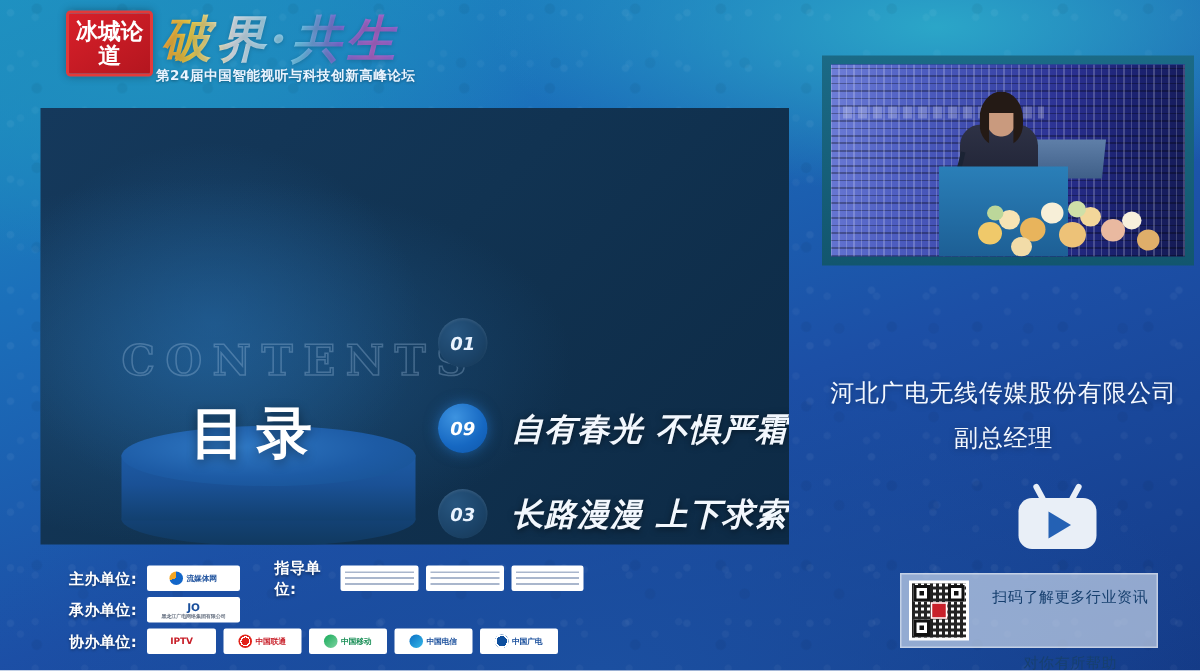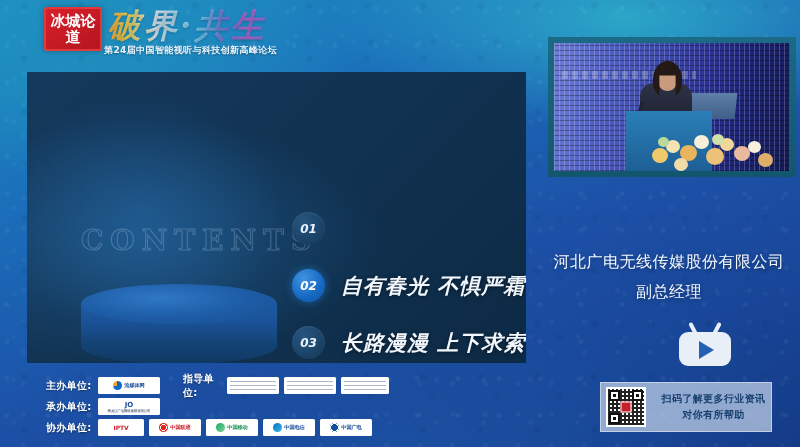--- a/index.html
+++ b/index.html
@@ -278,22 +278,23 @@
   .qr-eye i { display:block; width:3px; height:3px; background:#111; margin:1.5px; }
   .qr-eye.tl { left:3px; top:3px; }
   .qr-eye.tr { right:3px; top:3px; }
   .qr-eye.bl { left:3px; bottom:3px; }
   .qr-center {
     position:absolute; left:50%; top:50%; transform:translate(-50%,-50%);
     width:11px; height:11px; background:#c8202a; border:1px solid #fff;
   }
   .qr-text { margin-left:10px; text-align:center; flex:1; }
   .qr-line {
-    font-size:10px; color:#17406f; font-weight:bold; line-height:16px;
+    font-size:10px; color:#17406f; font-weight:normal; line-height:16px;
     letter-spacing:.4px;
+    margin-top:28px;
   }
 </style>
 </head>
 <body>
 
 <div id="stage">
 
   <div class="banner">
     <div class="seal">
       <div class="seal-inner">冰城论道</div>
@@ -303,27 +304,28 @@
   </div>
 
   <div class="slide">
     <div class="slide-glow"></div>
 
     <div class="podium-bottom"></div>
     <div class="podium-body"></div>
     <div class="podium-top"></div>
 
     <div class="contents-word">CONTENTS</div>
+    <div class="mulu">目录</div>
 
     <div class="toc">
       <div class="toc-row">
         <div class="toc-num dim">01</div>
       </div>
       <div class="toc-row">
-        <div class="toc-num bright">02</div>
+        <div class="toc-num bright">09</div>
         <div class="toc-text">自有春光 不惧严霜</div>
       </div>
       <div class="toc-row">
         <div class="toc-num dim">03</div>
         <div class="toc-text">长路漫漫 上下求索</div>
       </div>
     </div>
   </div>
 
   <div class="video">

